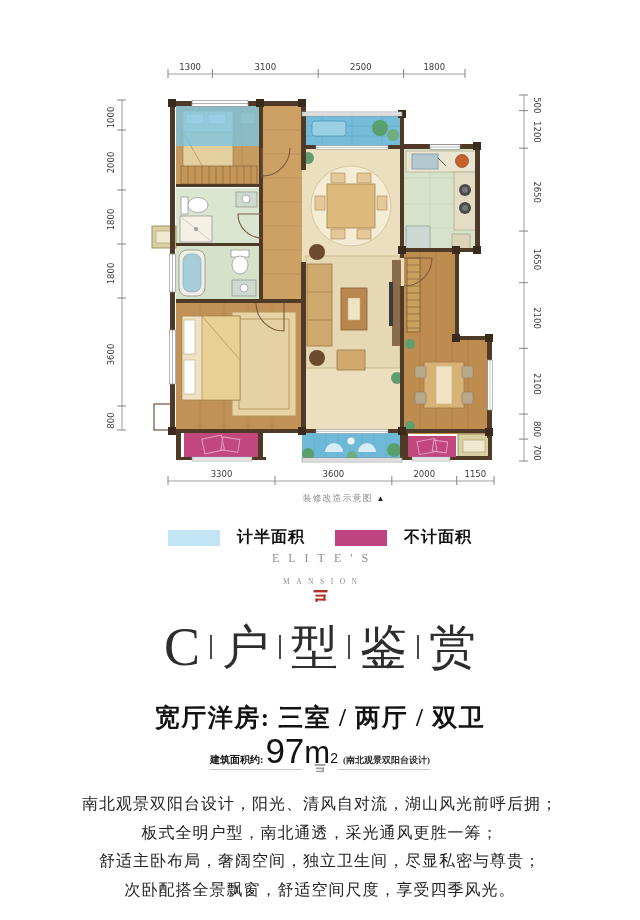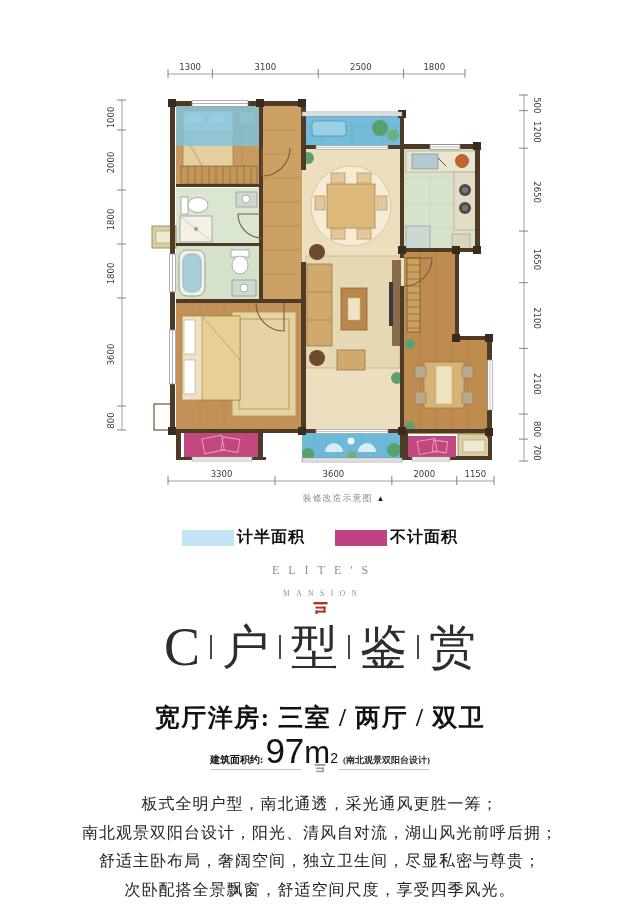--- a/index.html
+++ b/index.html
@@ -8,25 +8,25 @@
     font-family:"Liberation Serif","DejaVu Serif",serif;color:#222;
   }
   .abs{position:absolute;left:0;right:0;}
   
   #floorplan{position:absolute;top:0;left:0;}
   
   .plan-note{top:492px;text-align:center;font-size:9px;color:#8f8f8f;letter-spacing:1px;padding-left:48px;}
   .plan-note .tri{color:#1c1c1c;font-size:8px;margin-left:4px;}
   
   .legend{top:527px;display:flex;justify-content:center;align-items:center;gap:30px;}
-  .legend-item{display:flex;align-items:center;gap:3px;}
+  .legend-item{display:flex;align-items:center;gap:17px;}
   .swatch{width:52px;height:16px;display:inline-block;}
   .legend-label{font-size:16px;font-weight:bold;color:#101010;letter-spacing:1px;}
   
-  .brand{top:563px;text-align:center;color:#8f8f8f;}
+  .brand{top:551px;text-align:center;color:#8f8f8f;}
   .brand-line1{font-size:12px;letter-spacing:9px;text-indent:9px;font-family:"Liberation Serif",serif;}
   .brand-line2{font-size:7.5px;letter-spacing:6.5px;text-indent:6.5px;margin-top:11px;}
   .brand-mark{margin-top:4px;line-height:0;}
   
   .title{top:617px;display:flex;justify-content:center;align-items:center;color:#2d2d2d;}
   .tchar{font-size:47px;line-height:60px;}
   .tchar.latin{font-size:54px;font-weight:400;}
   .tsep{width:2px;height:24px;background:#494949;margin:0 10px;display:inline-block;}
   
   .subtitle{top:701px;text-align:center;font-size:25px;font-weight:bold;color:#121212;letter-spacing:1.5px;}
@@ -397,17 +397,17 @@
       <rect x="0.5" y="0" width="14" height="2.4"></rect>
       <rect x="2.5" y="4.6" width="10" height="2"></rect>
       <rect x="10.5" y="4.6" width="2" height="6"></rect>
       <rect x="2.5" y="8.6" width="10" height="2"></rect>
     </g>
   </svg>
   <span class="dline"></span>
 </div>
 
 <div class="abs description" id="description">
+    <div class="desc-line">南北观景双阳台设计，阳光、清风自对流，湖山风光前呼后拥；</div>
     <div class="desc-line">板式全明户型，南北通透，采光通风更胜一筹；</div>
-    <div class="desc-line">南北观景双阳台设计，阳光、清风自对流，湖山风光前呼后拥；</div>
     <div class="desc-line">舒适主卧布局，奢阔空间，独立卫生间，尽显私密与尊贵；</div>
     <div class="desc-line">次卧配搭全景飘窗，舒适空间尺度，享受四季风光。</div>
   </div>
 
 </body></html>

